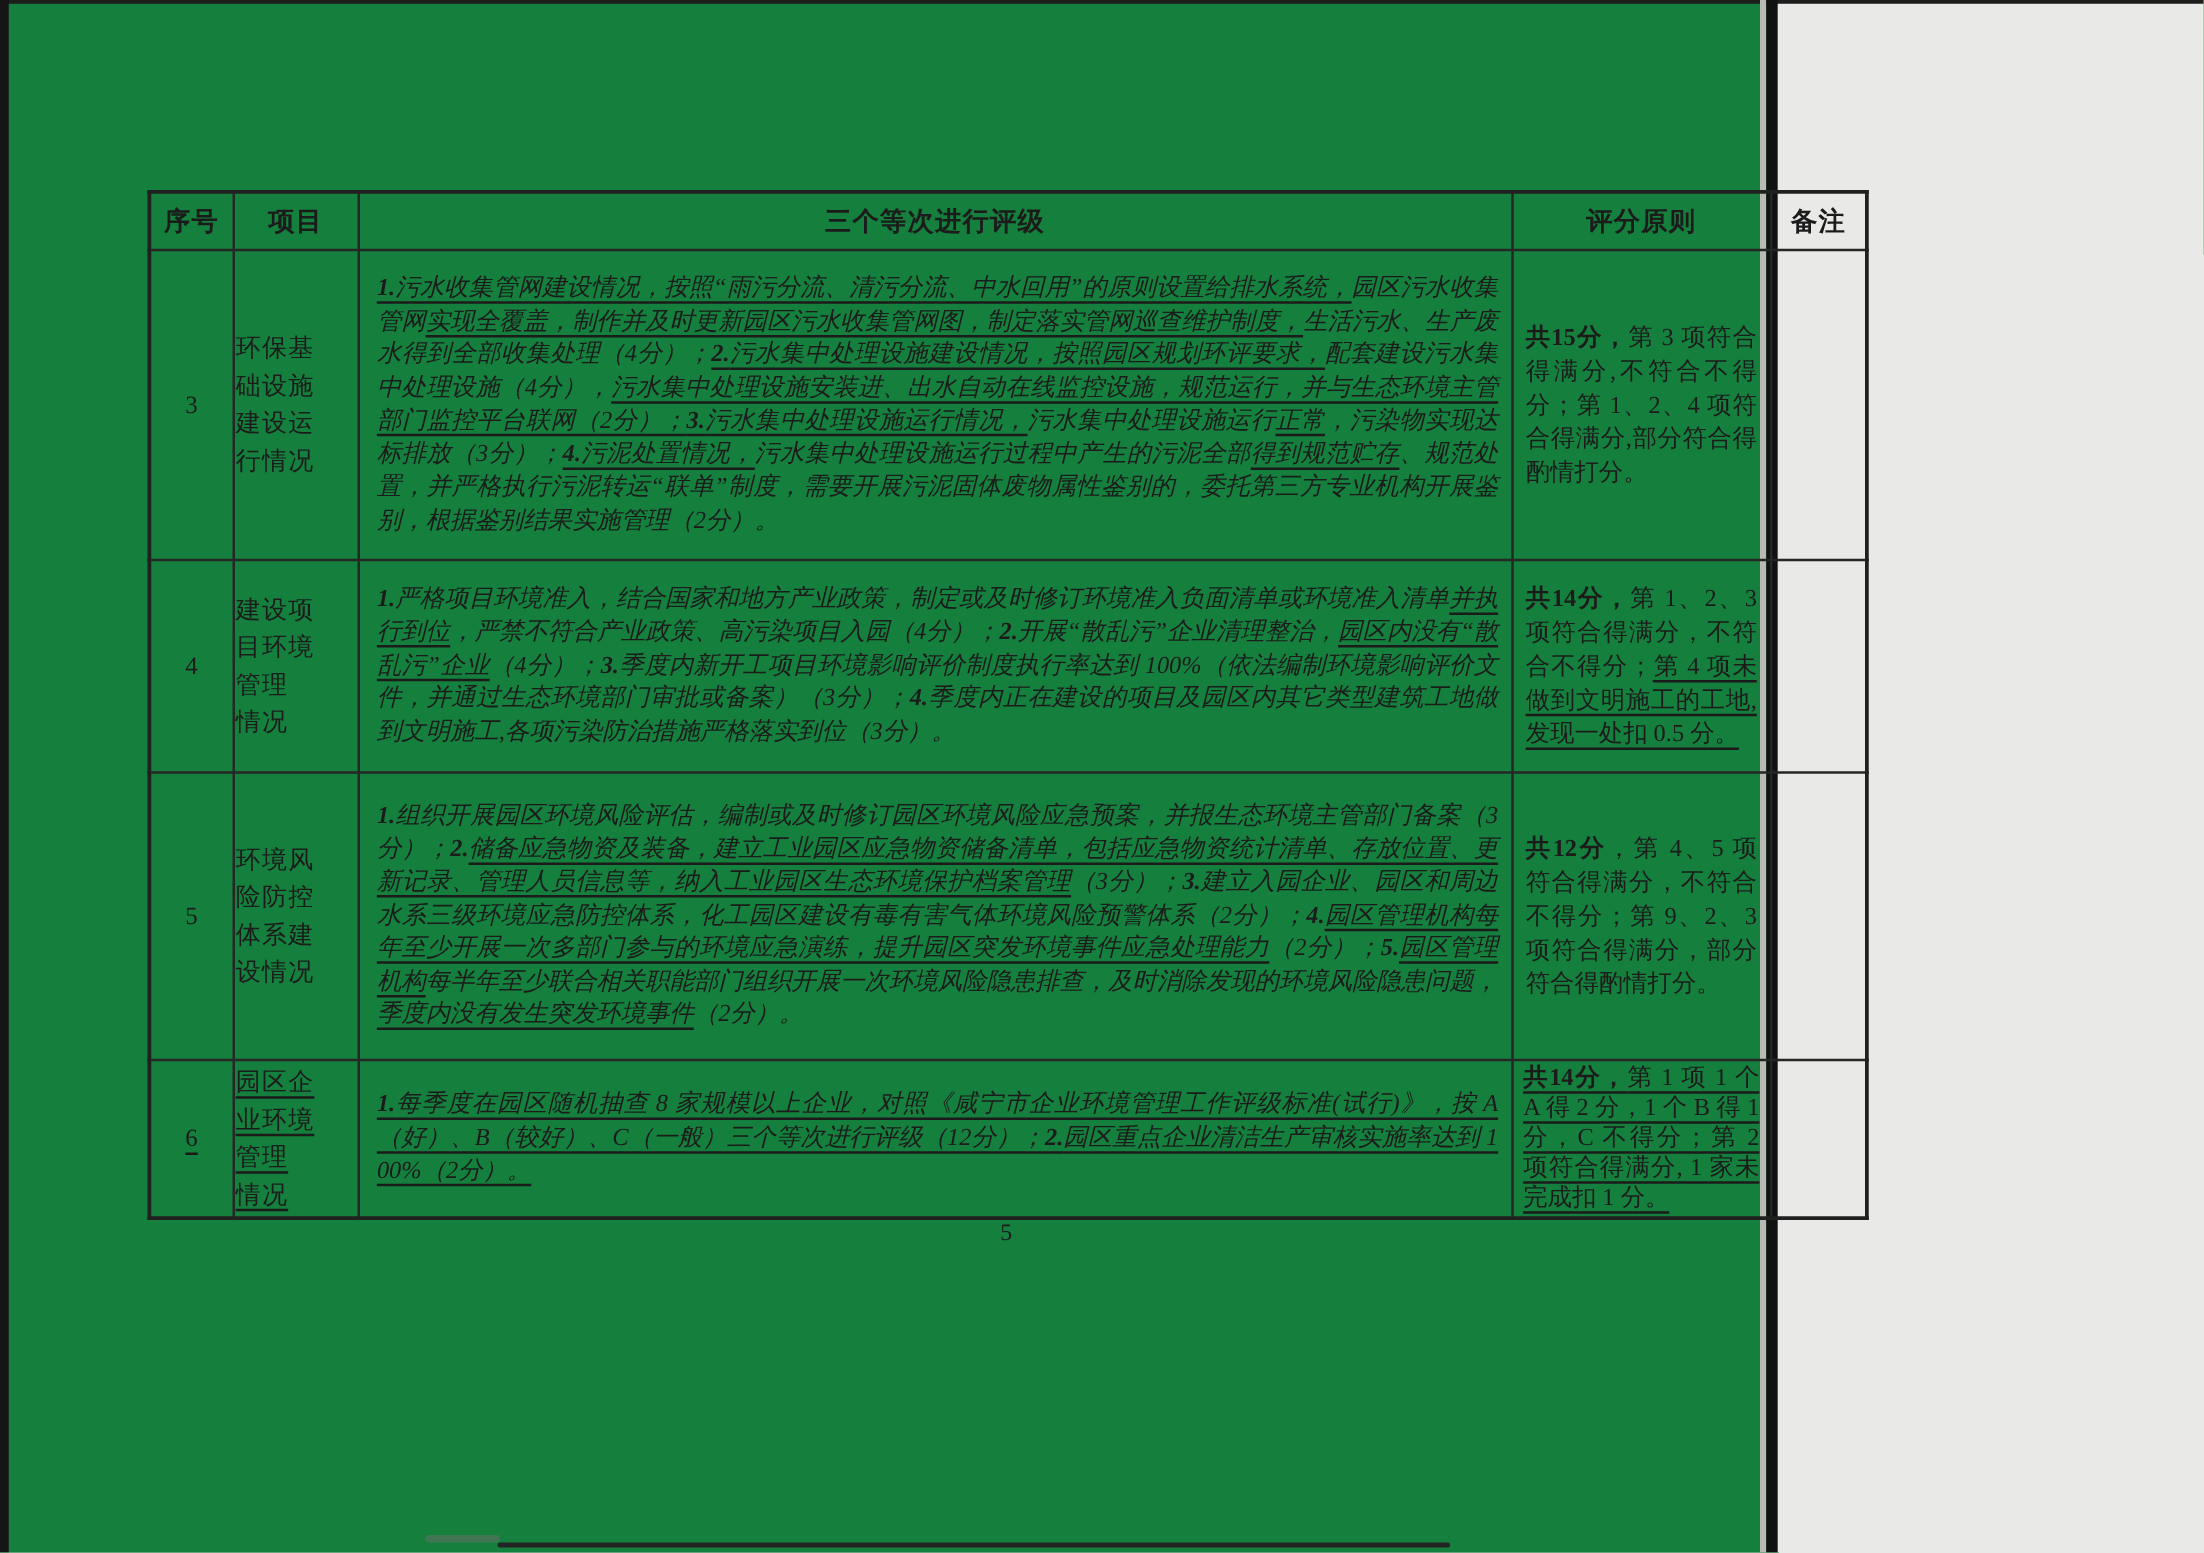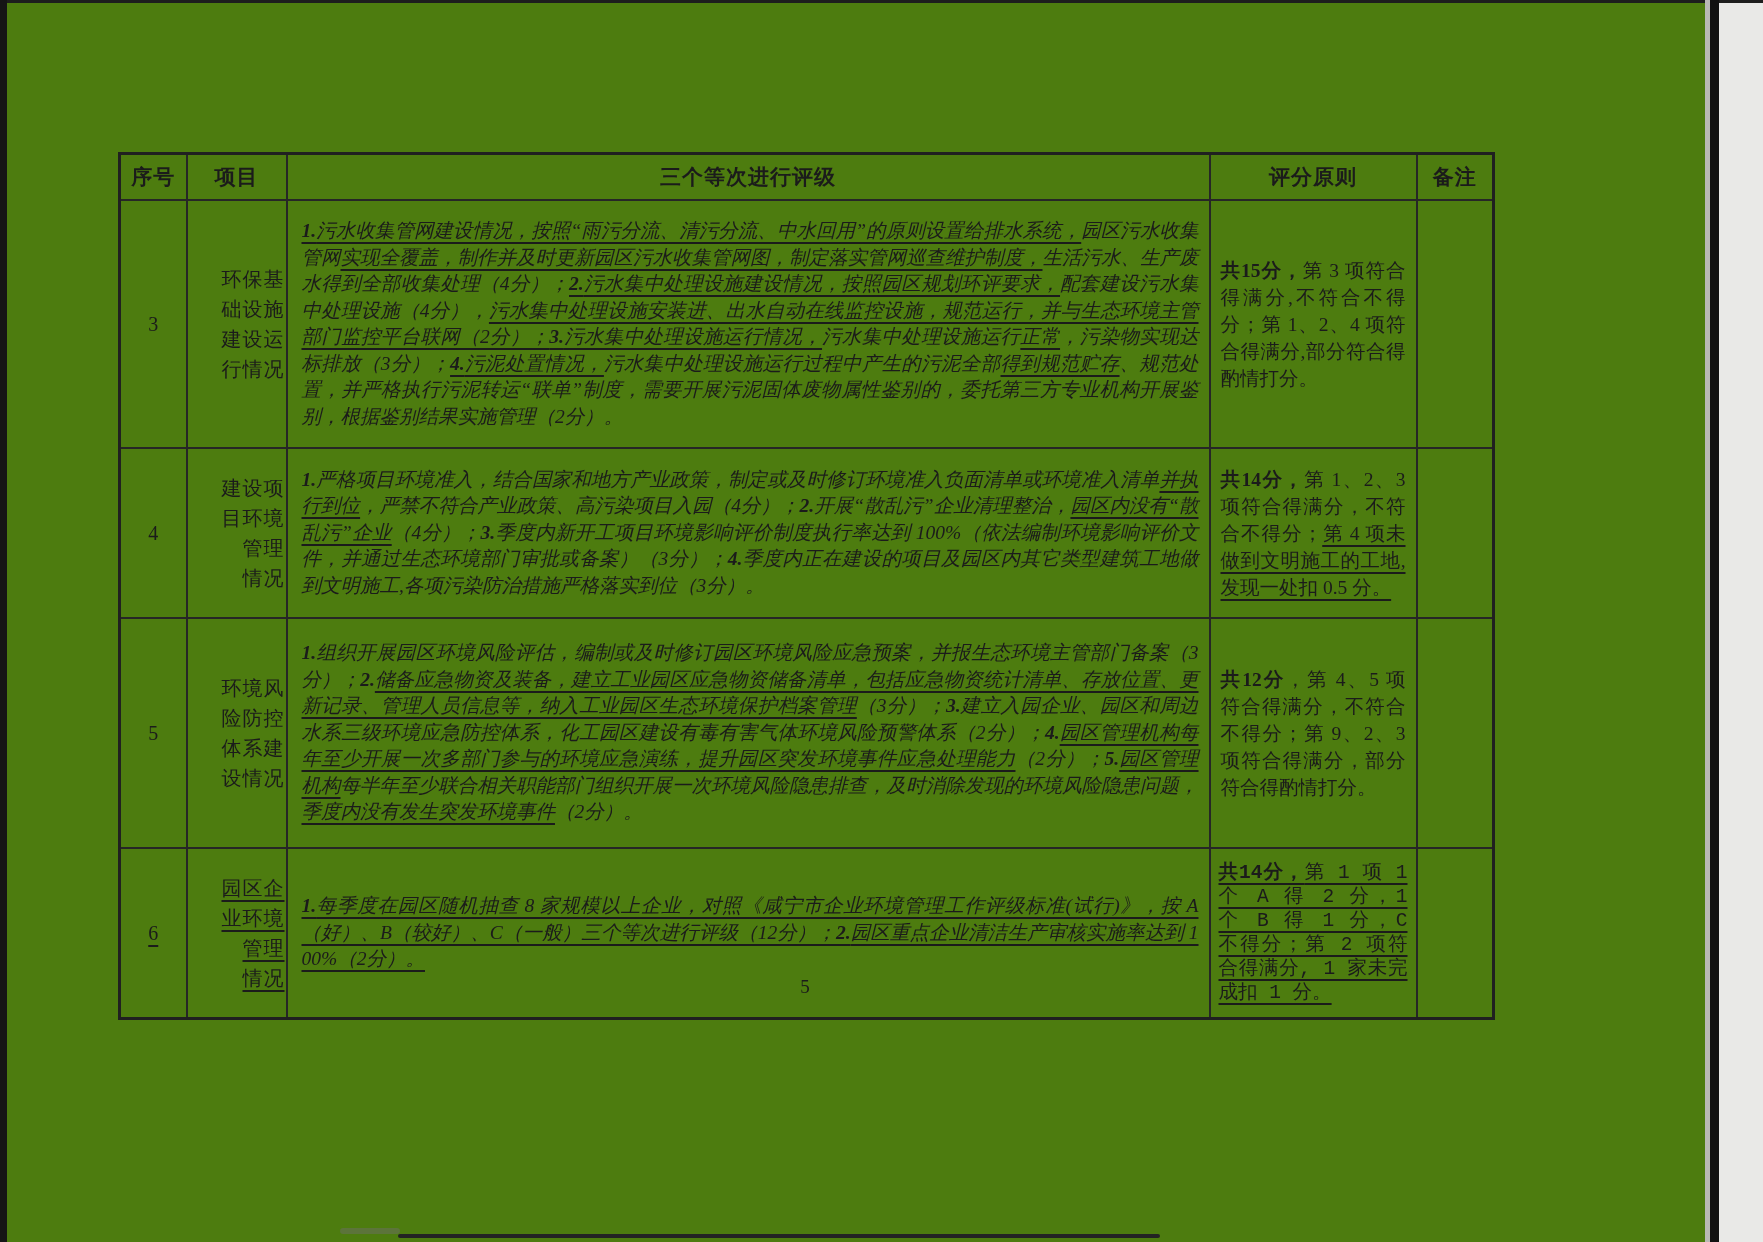--- a/index.html
+++ b/index.html
@@ -4,22 +4,22 @@
 <style>
   html,body{margin:0;padding:0;}
   body{
     width:1763px;height:1242px;overflow:hidden;
     background:#e9e9e7;
     font-family:"Liberation Serif","DejaVu Serif",serif;
     color:#1b1b1b;
     position:relative;
   }
   .scan-page{
-    position:absolute;left:0;top:0;width:1719px;height:1242px;
-    background:#4d7c0f;
+    position:absolute;left:0;top:0;width:1422px;height:1242px;
+    background:#15803d;
   }
   
   .edge-left{position:absolute;left:0;top:0;width:7px;height:1242px;background:#151515;}
   .edge-right{position:absolute;right:0;top:0;width:9px;height:1242px;background:#111;}
   .edge-right-grey{position:absolute;right:9px;top:0;width:5px;height:1242px;background:#b9b9b5;}
   .edge-top{position:absolute;left:0;top:0;width:1763px;height:3px;background:#1d1d1d;}
   .edge-bottom-line{position:absolute;left:398px;top:1234px;width:762px;height:4px;background:#232323;border-radius:2px;}
   .edge-bottom-smudge{position:absolute;left:340px;top:1228px;width:60px;height:6px;background:#6b6b66;opacity:.5;border-radius:3px;}
 
   table.doc{
@@ -34,37 +34,37 @@
   }
   table.doc{border:3px solid #202020;}
   th.h{
     font-size:21px;font-weight:bold;text-align:center;
     height:42px;letter-spacing:1px;background:transparent;
   }
   td.num{
     text-align:center;font-size:20px;
   }
   td.item{
-    text-align:right;font-size:20px;line-height:30px;
+    text-align:left;font-size:20px;line-height:30px;
     white-space:pre-line;letter-spacing:1px;
   }
   td.ind{
     font-size:19.5px;line-height:26.5px;
     padding:4px 10px 4px 14px;
     text-align:justify;text-justify:inter-ideograph;
     word-break:break-all;
     font-style:italic;
   }
   td.pri{
     font-size:19.5px;line-height:27px;
     padding:8px 10px;
     text-align:justify;text-justify:inter-ideograph;
     word-break:break-all;
   }
-  td.pri.tight{line-height:24px;padding:12px 8px;font-family:Liberation Mono, monospace;}
+  td.pri.tight{line-height:24px;padding:2px 8px;}
   .b{font-weight:bold;}
   .u{text-decoration:underline;text-underline-offset:5px;text-decoration-thickness:1.5px;}
   .page-num{
     position:absolute;left:118px;top:976px;width:1374px;
     text-align:center;font-size:19px;
   }
   .r3{height:248px;} .r4{height:170px;} .r5{height:230px;} .r6{height:123px;}
 </style>
 </head>
 <body>

